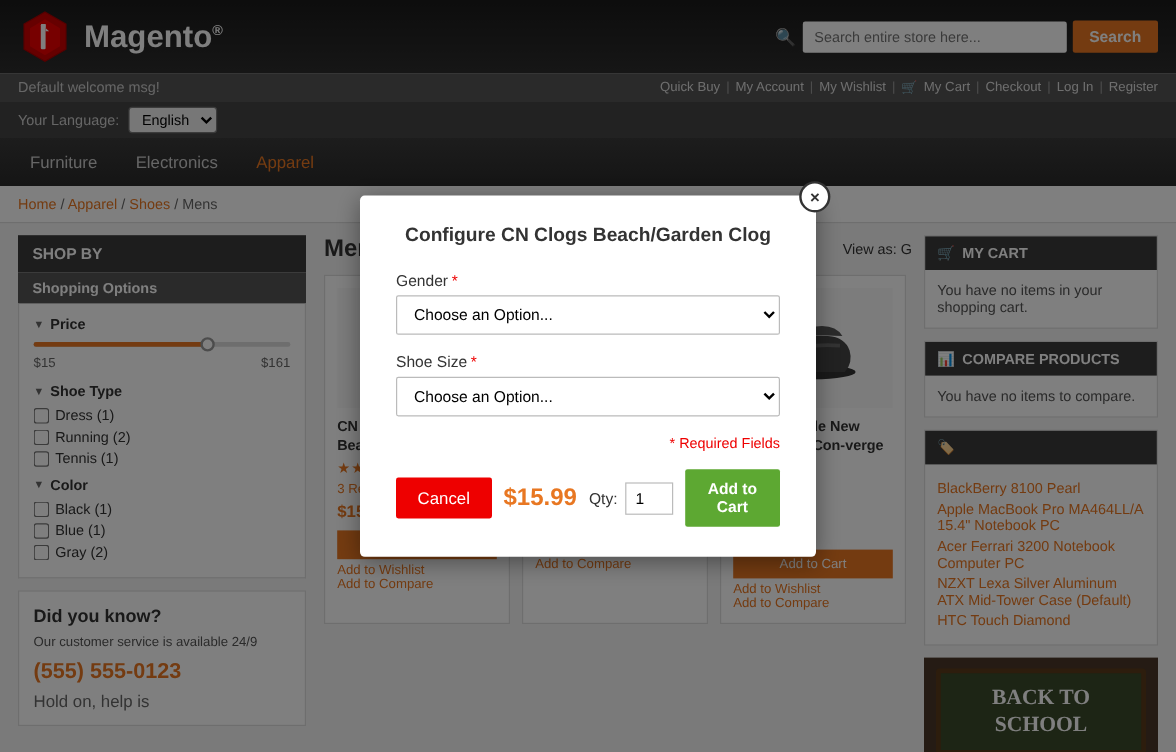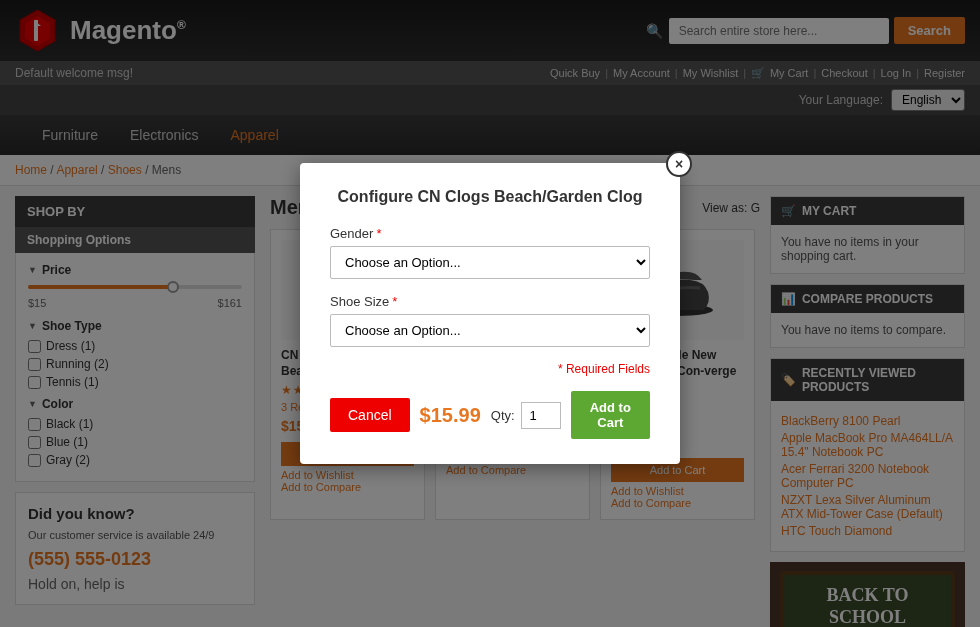--- a/index.html
+++ b/index.html
@@ -16,26 +16,26 @@
     .search-btn { background: #e87722; color: #fff; border: none; padding: 6px 14px; font-size: 13px; font-weight: bold; cursor: pointer; border-radius: 2px; }
 
     
     .nav-bar { background: #555; padding: 5px 15px; display: flex; align-items: center; justify-content: space-between; }
     .nav-links { display: flex; gap: 5px; font-size: 11px; color: #ddd; }
     .nav-links a { color: #ddd; text-decoration: none; }
     .nav-sep { color: #999; }
     .welcome-msg { color: #ccc; font-size: 12px; }
 
     
-    .lang-bar { background: #444; padding: 4px 15px; display: flex; justify-content: flex-end; align-items: center; gap: 8px; }
+    .lang-bar { background: #444; padding: 4px 15px; display: flex; align-items: center; gap: 8px; }
     .lang-label { color: #ccc; font-size: 12px; }
     .lang-select { padding: 2px 6px; font-size: 12px; border-radius: 3px; }
 
     
-    .main-nav { background: linear-gradient(to bottom, #3a3a3a, #2a2a2a); padding: 0 26px; display: flex; align-items: stretch; }
+    .main-nav { background: linear-gradient(to bottom, #3a3a3a, #2a2a2a); padding: 0 9px; display: flex; align-items: stretch; }
     .main-nav a { color: #ccc; text-decoration: none; padding: 12px 16px; font-size: 14px; display: block; }
     .main-nav a.active { color: #e87722; }
 
     
     .breadcrumb { padding: 8px 15px; font-size: 12px; color: #666; background: #fff; border-bottom: 1px solid #ddd; }
     .breadcrumb a { color: #e87722; text-decoration: none; }
 
     
     .content-wrapper { display: flex; gap: 0; padding: 10px 15px; }
 
@@ -325,21 +325,20 @@
         <span>COMPARE PRODUCTS</span>
       </div>
       <div class="widget-body">
         <span>You have no items to compare.</span>
       </div>
     </div>
 
     <div class="widget-box">
       <div class="widget-header">
         <span>🏷️</span>
-        <span>RECENTLY VIEWED PRODUCTS</span>
       </div>
       <div class="widget-body">
         <a href="#">BlackBerry 8100 Pearl</a>
         <a href="#">Apple MacBook Pro MA464LL/A 15.4" Notebook PC</a>
         <a href="#">Acer Ferrari 3200 Notebook Computer PC</a>
         <a href="#">NZXT Lexa Silver Aluminum ATX Mid-Tower Case (Default)</a>
         <a href="#">HTC Touch Diamond</a>
       </div>
     </div>
 

